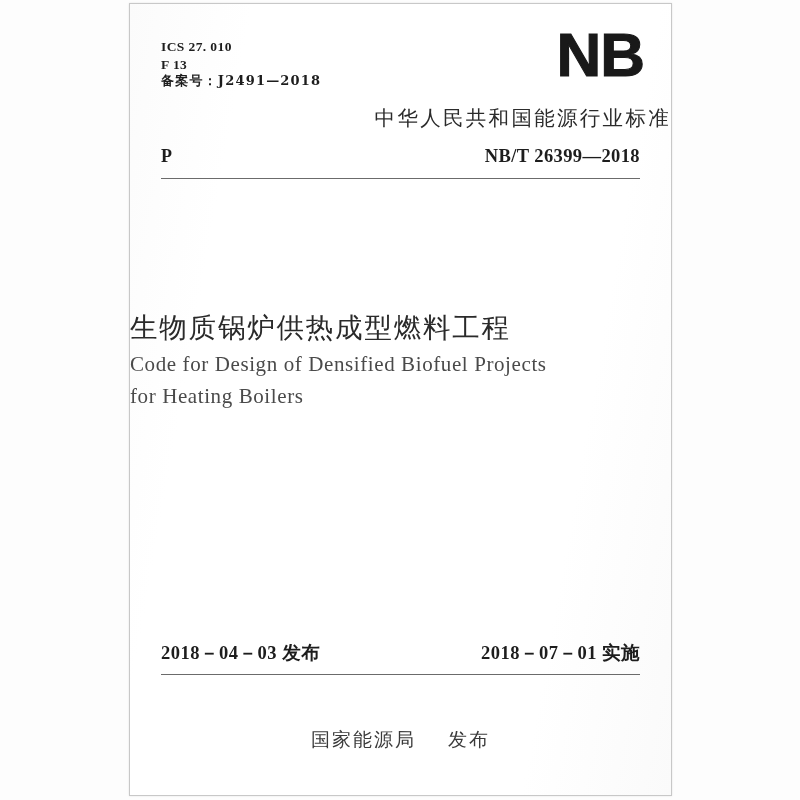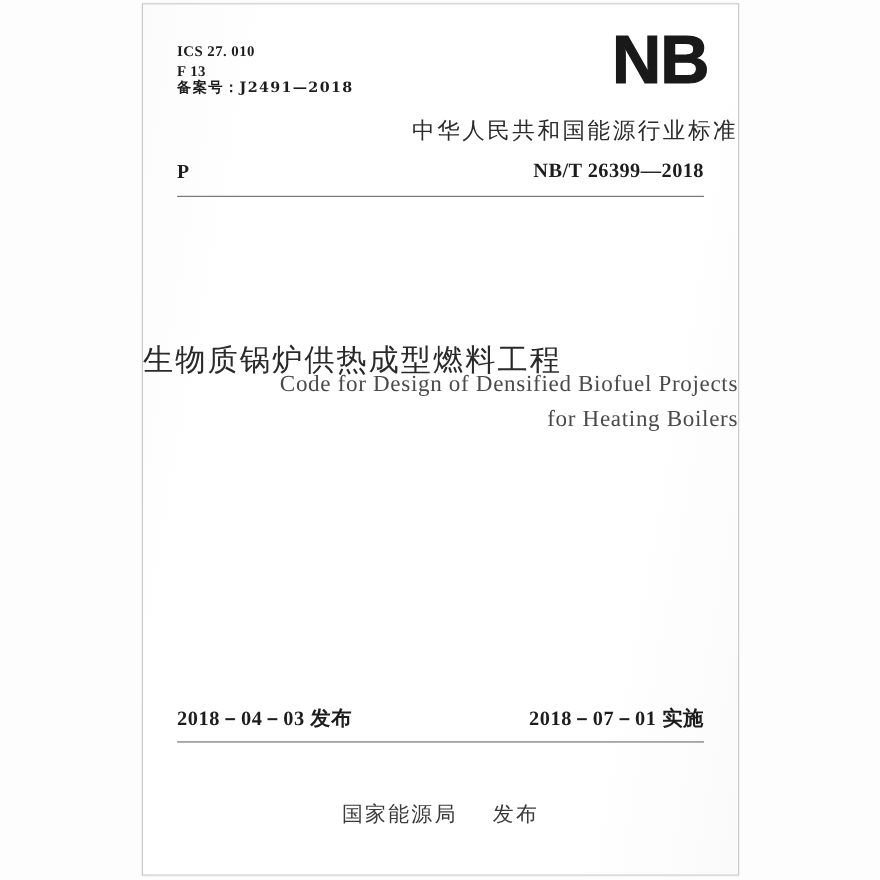--- a/index.html
+++ b/index.html
@@ -122,22 +122,22 @@
     font-size: 27.5px;
     line-height: 41px;
     letter-spacing: 1.8px;
     color: #2a2a2a;
     margin-top: 45px;
   }
   #title-en {
     position: absolute;
     left: 0;
     right: 0;
-    top: 328px;
-    text-align: right;
+    top: 344px;
+    text-align: left;
     font-family: "Liberation Serif", "DejaVu Serif", serif;
     font-size: 21px;
     line-height: 32px;
     letter-spacing: 0.6px;
     color: #4a4a4a;
   }
 
   
   #date-row {
     position: absolute;

